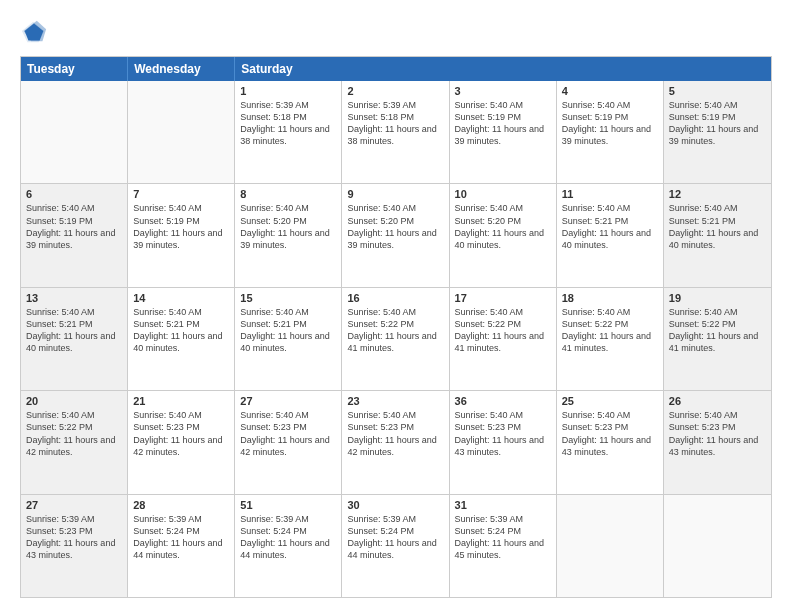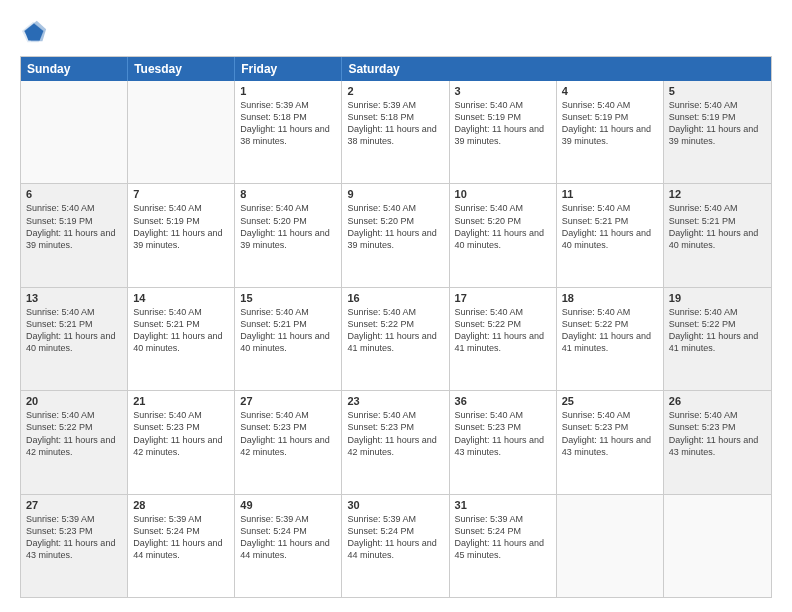--- a/index.html
+++ b/index.html
@@ -135,23 +135,22 @@
       </div>
     </div>
     <div class="title-block">
       <div class="title-month"></div>
       <div class="title-location"></div>
     </div>
   </div>
 
   <div class="calendar">
     <div class="cal-header-row">
-    <div class="cal-header-cell">Sunday</div>
         <div class="cal-header-cell">Tuesday</div>
-        <div class="cal-header-cell">Friday</div>
+        <div class="cal-header-cell">Wednesday</div>
         <div class="cal-header-cell">Saturday</div>
       </div>
     <div class="cal-body">
     <div class="cal-week">
           <div class="cal-cell empty"></div>
           <div class="cal-cell empty"></div>
           <div class="cal-cell">
             <span class="day-num">1</span>
             <div class="cell-text">Sunrise: 5:39 AM</div>
             <div class="cell-text">Sunset: 5:18 PM</div>
@@ -321,21 +320,21 @@
             <div class="cell-text">Sunset: 5:23 PM</div>
             <div class="cell-text">Daylight: 11 hours and 43 minutes.</div>
           </div>
           <div class="cal-cell">
             <span class="day-num">28</span>
             <div class="cell-text">Sunrise: 5:39 AM</div>
             <div class="cell-text">Sunset: 5:24 PM</div>
             <div class="cell-text">Daylight: 11 hours and 44 minutes.</div>
           </div>
           <div class="cal-cell">
-            <span class="day-num">49</span>
+            <span class="day-num">51</span>
             <div class="cell-text">Sunrise: 5:39 AM</div>
             <div class="cell-text">Sunset: 5:24 PM</div>
             <div class="cell-text">Daylight: 11 hours and 44 minutes.</div>
           </div>
           <div class="cal-cell">
             <span class="day-num">30</span>
             <div class="cell-text">Sunrise: 5:39 AM</div>
             <div class="cell-text">Sunset: 5:24 PM</div>
             <div class="cell-text">Daylight: 11 hours and 44 minutes.</div>
           </div>

